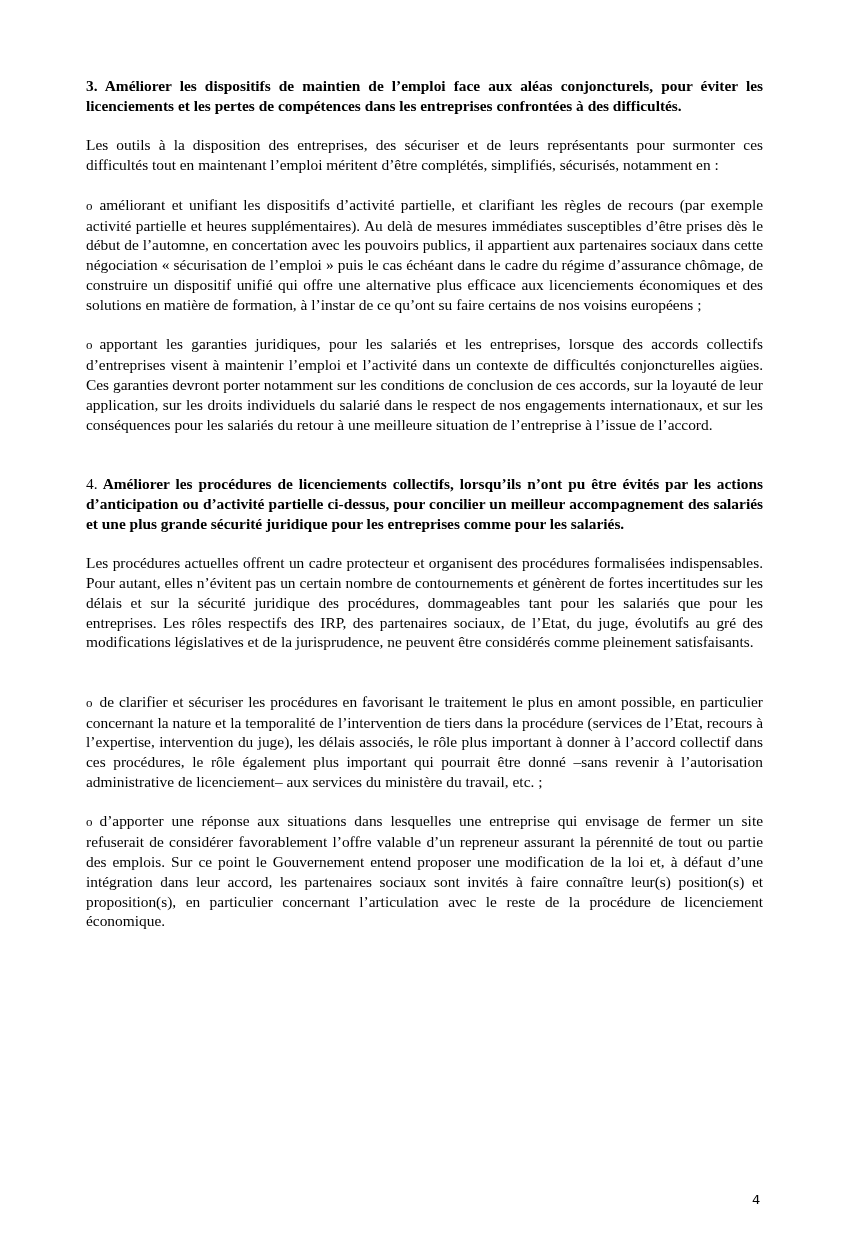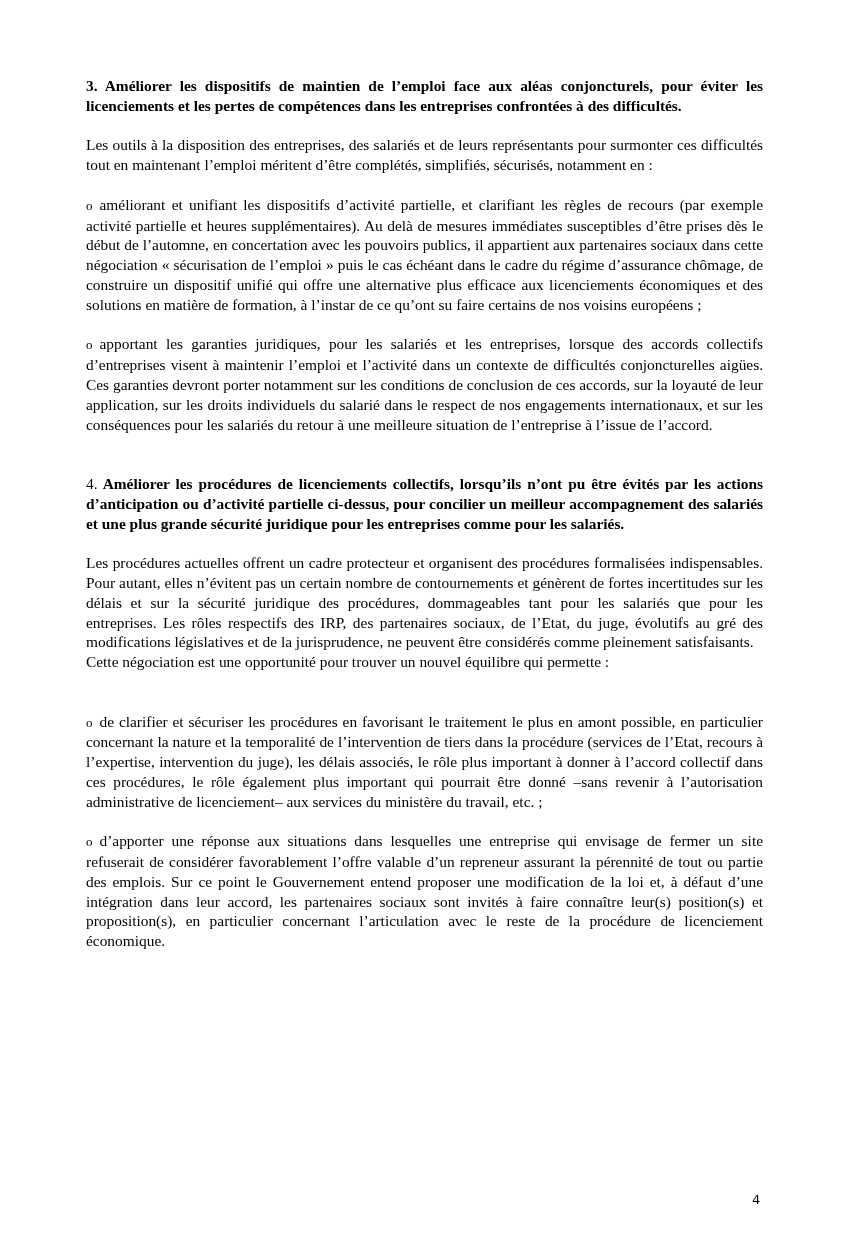--- a/index.html
+++ b/index.html
@@ -52,34 +52,33 @@
     }
   </style>
 </head>
 <body>
 
 <div class="page">
 
   <p class="para heading">3. Améliorer les dispositifs de maintien de l’emploi face aux aléas conjoncturels, pour éviter les licenciements et les pertes de compétences dans les entreprises confrontées à des difficultés.</p>
   <div class="gap-1"></div>
 
-  <p class="para">Les outils à la disposition des entreprises, des salariés et de leurs représentants pour surmonter ces difficultés tout en maintenant l’emploi méritent d’être complétés, simplifiés, sécurisés, notamment en :</p>
+  <p class="para">Les outils à la disposition des entreprises, des sécuriser et de leurs représentants pour surmonter ces difficultés tout en maintenant l’emploi méritent d’être complétés, simplifiés, sécurisés, notamment en :</p>
   <div class="gap-1"></div>
 
   <p class="para"><span class="bullet-mark">o</span><span>améliorant et unifiant les dispositifs d’activité partielle, et clarifiant les règles de recours (par exemple activité partielle et heures supplémentaires). Au delà de mesures immédiates susceptibles d’être prises dès le début de l’automne, en concertation avec les pouvoirs publics, il appartient aux partenaires sociaux dans cette négociation « sécurisation de l’emploi » puis le cas échéant dans le cadre du régime d’assurance chômage, de construire un dispositif unifié qui offre une alternative plus efficace aux licenciements économiques et des solutions en matière de formation, à l’instar de ce qu’ont su faire certains de nos voisins européens ;</span></p>
   <div class="gap-1"></div>
 
   <p class="para"><span class="bullet-mark">o</span><span>apportant les garanties juridiques, pour les salariés et les entreprises, lorsque des accords collectifs d’entreprises visent à maintenir l’emploi et l’activité dans un contexte de difficultés conjoncturelles aigües. Ces garanties devront porter notamment sur les conditions de conclusion de ces accords, sur la loyauté de leur application, sur les droits individuels du salarié dans le respect de nos engagements internationaux, et sur les conséquences pour les salariés du retour à une meilleure situation de l’entreprise à l’issue de l’accord.</span></p>
   <div class="gap-2"></div>
 
   <p class="para heading"><span class="num-regular">4.</span> <span>Améliorer les procédures de licenciements collectifs, lorsqu’ils n’ont pu être évités par les actions d’anticipation ou d’activité partielle ci-dessus, pour concilier un meilleur accompagnement des salariés et une plus grande sécurité juridique pour les entreprises comme pour les salariés.</span></p>
   <div class="gap-1"></div>
 
   <p class="para">Les procédures actuelles offrent un cadre protecteur et organisent des procédures formalisées indispensables. Pour autant, elles n’évitent pas un certain nombre de contournements et génèrent de fortes incertitudes sur les délais et sur la sécurité juridique des procédures, dommageables tant pour les salariés que pour les entreprises. Les rôles respectifs des IRP, des partenaires sociaux, de l’Etat, du juge, évolutifs au gré des modifications législatives et de la jurisprudence, ne peuvent être considérés comme pleinement satisfaisants.</p>
-  <p class="para">Cette négociation est une opportunité pour trouver un nouvel équilibre qui permette :</p>
   <div class="gap-1"></div>
 
   <div class="gap-1"></div>
 
   <p class="para"><span class="bullet-mark">o</span><span>de clarifier et sécuriser les procédures en favorisant le traitement le plus en amont possible, en particulier concernant la nature et la temporalité de l’intervention de tiers dans la procédure (services de l’Etat, recours à l’expertise, intervention du juge), les délais associés, le rôle plus important à donner à l’accord collectif dans ces procédures, le rôle également plus important qui pourrait être donné –sans revenir à l’autorisation administrative de licenciement– aux services du ministère du travail, etc. ;</span></p>
   <div class="gap-1"></div>
 
   <p class="para"><span class="bullet-mark">o</span><span>d’apporter une réponse aux situations dans lesquelles une entreprise qui envisage de fermer un site refuserait de considérer favorablement l’offre valable d’un repreneur assurant la pérennité de tout ou partie des emplois. Sur ce point le Gouvernement entend proposer une modification de la loi et, à défaut d’une intégration dans leur accord, les partenaires sociaux sont invités à faire connaître leur(s) position(s) et proposition(s), en particulier concernant l’articulation avec le reste de la procédure de licenciement économique.</span></p>
 
 </div>

